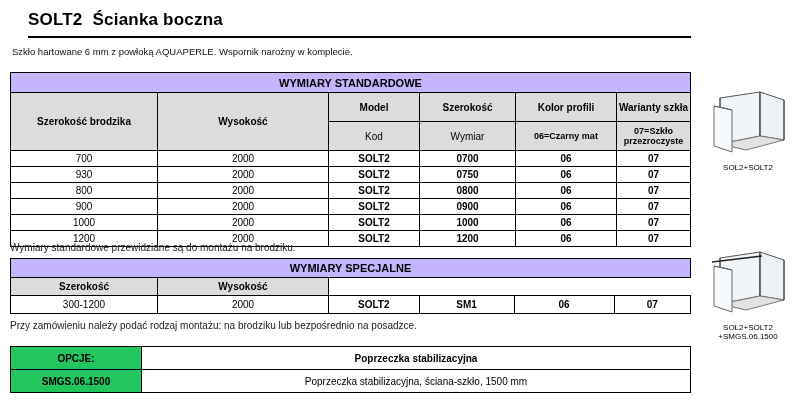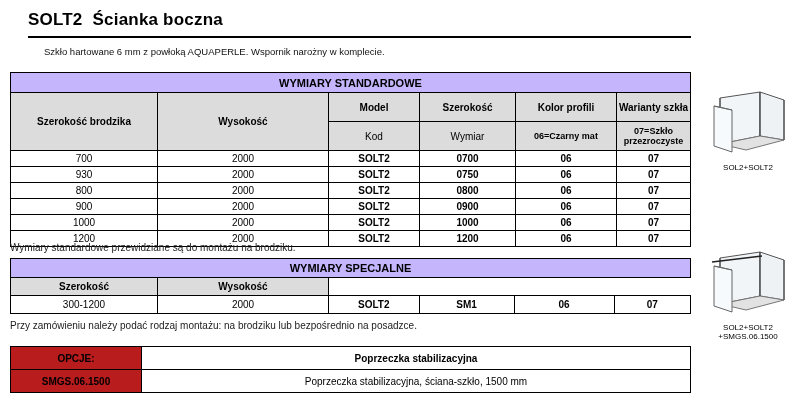--- a/index.html
+++ b/index.html
@@ -16,21 +16,21 @@
   
   .title{
     position:absolute;left:28px;top:10px;
     font-size:17px;font-weight:bold;letter-spacing:0.2px;
   }
   .title .code{margin-right:10px;}
   .hr-top{
     position:absolute;left:28px;top:36px;width:663px;height:2px;background:#000;
   }
   .subtitle{
-    position:absolute;left:44px;top:46px;
+    position:absolute;left:12px;top:46px;
     font-size:9.5px;color:#111;
   }
 
   
   .tbl{
     position:absolute;
     border-collapse:collapse;
     font-size:10px;
   }
   .tbl td,.tbl th{
@@ -66,21 +66,21 @@
 
   
   #spec-table{left:10px;top:258px;width:681px;padding-left:23px;}
   .r-band2 td{height:18px;}
   .r-h3 td{height:17px;}
   .r-data2 td{height:17px;text-align:center;}
 
   
   #opt-table{left:10px;top:346px;width:681px;}
   .r-opt td{height:22px;}
-  .opt-left{background:#b91c1c;font-weight:bold;text-align:center;}
+  .opt-left{background:#22c55e;font-weight:bold;text-align:center;}
   .opt-right{text-align:left;padding-left:8px;}
 
   
   .fig{position:absolute;text-align:center;}
   #fig1{left:700px;top:88px;width:96px;}
   #fig2{left:700px;top:248px;width:96px;}
   .fig .cap{font-size:8px;margin-top:3px;line-height:1.15;}
   .fig svg{display:block;margin:0 auto;}
 </style>
 </head>

